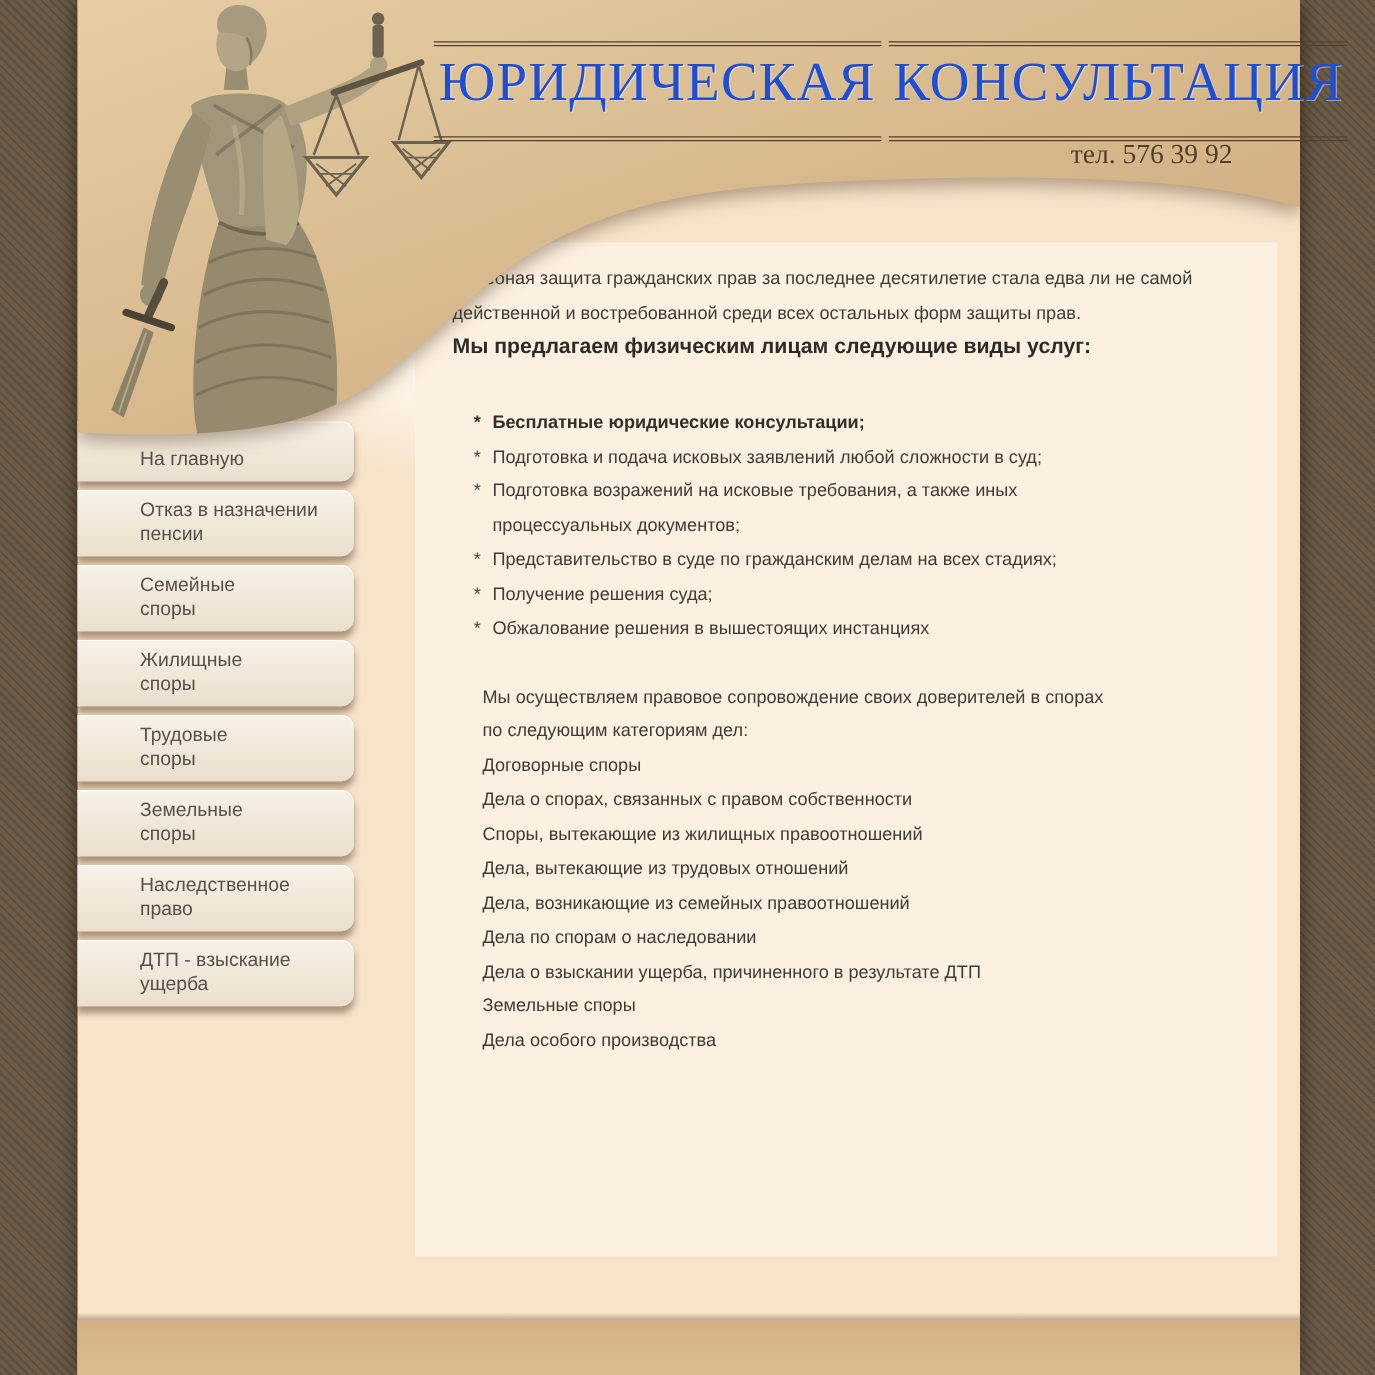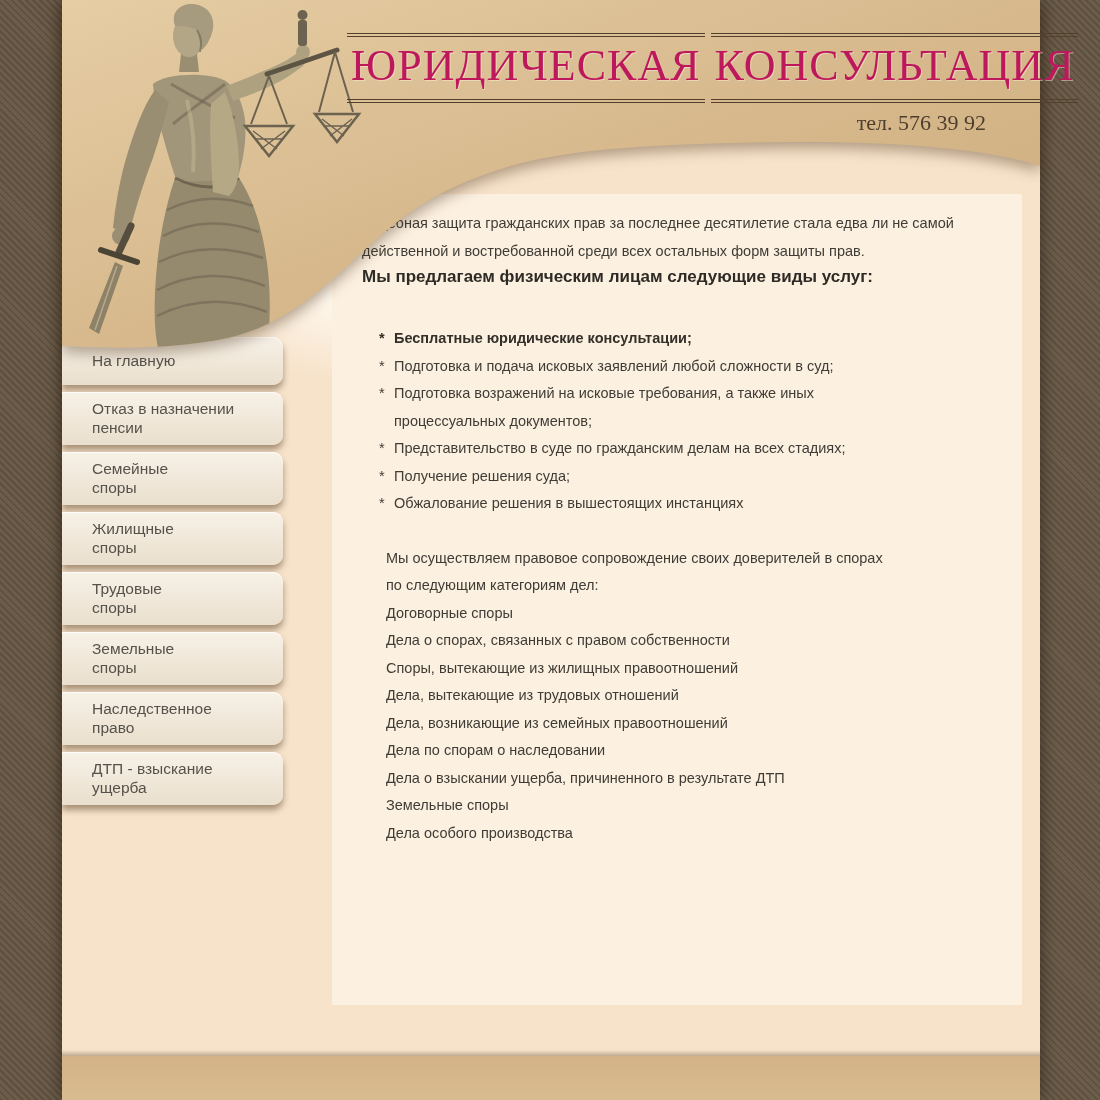--- a/index.html
+++ b/index.html
@@ -47,35 +47,35 @@
     pointer-events:none;
   }
   
   .title{
     position:absolute;left:285px;top:33px;width:676px;
     display:flex;gap:6px;
   }
   .title-word{
     flex:1;text-align:center;
     font-family:"Liberation Serif",serif;
-    font-size:44px;letter-spacing:1px;color:#be185d;
+    font-size:44px;letter-spacing:1px;color:#1d4ed8;
     border-top:4px double #53402c;border-bottom:4px double #53402c;
-    padding:3px 4px 8px 4px;
+    padding:3px 4px 18px 4px;
     text-shadow:1px 1px 0 rgba(255,244,220,.45);
   }
   .phone{
     position:absolute;top:110px;right:54px;
     font-family:"Liberation Serif",serif;font-size:22px;color:#4e3e2c;
   }
   
   .menu{position:absolute;left:0;top:337px;width:221px;}
   .menu-item{
-    display:flex;align-items:center;box-sizing:border-box;
+    display:flex;align-items:flex-end;box-sizing:border-box;
     min-height:48px;margin-bottom:7px;
-    padding:7px 10px 8px 30px;
+    padding:7px 10px 8px 50px;
     background:linear-gradient(#f7f1e7,#eadfcd);
     border-radius:0 10px 10px 0;
     box-shadow:0 5px 6px rgba(70,45,20,.45),inset 0 1px 0 rgba(255,255,255,.85);
     color:#56524b;font-size:15.5px;line-height:19px;
     text-decoration:none;cursor:pointer;
   }
   .menu-item span{white-space:pre-line;}
   
   .footer-shadow{
     position:absolute;left:0;bottom:44px;width:100%;height:6px;

